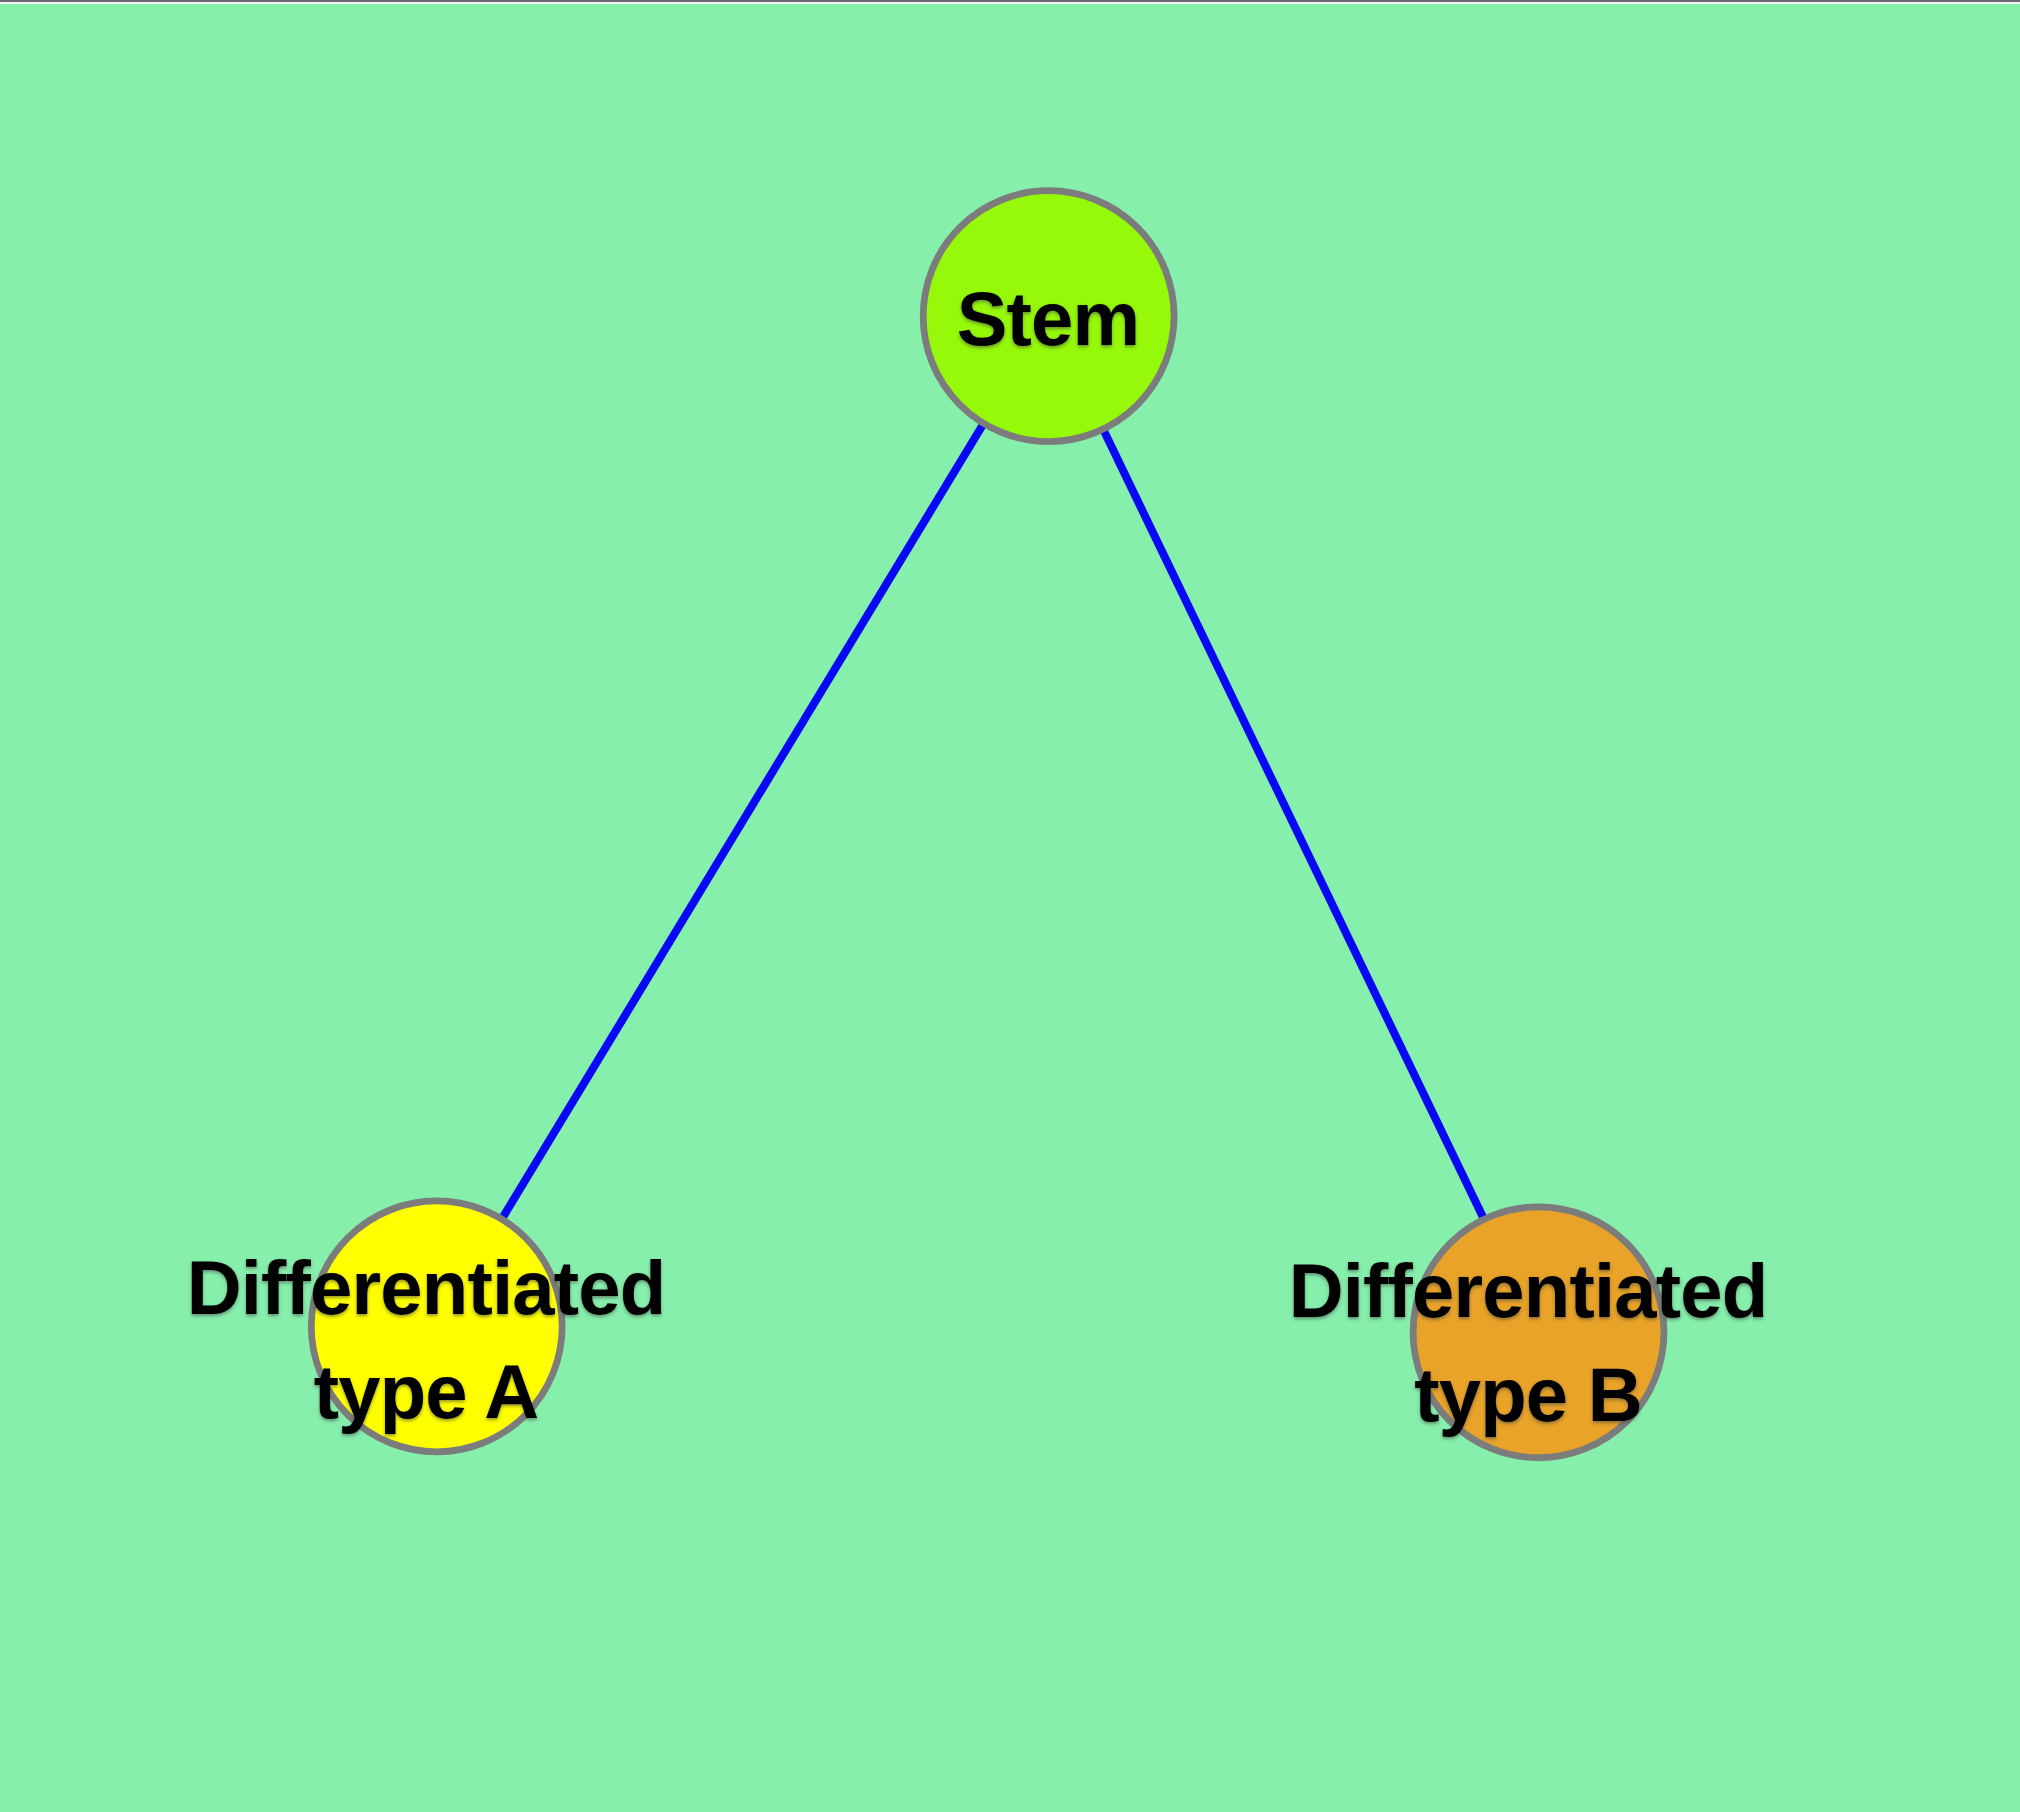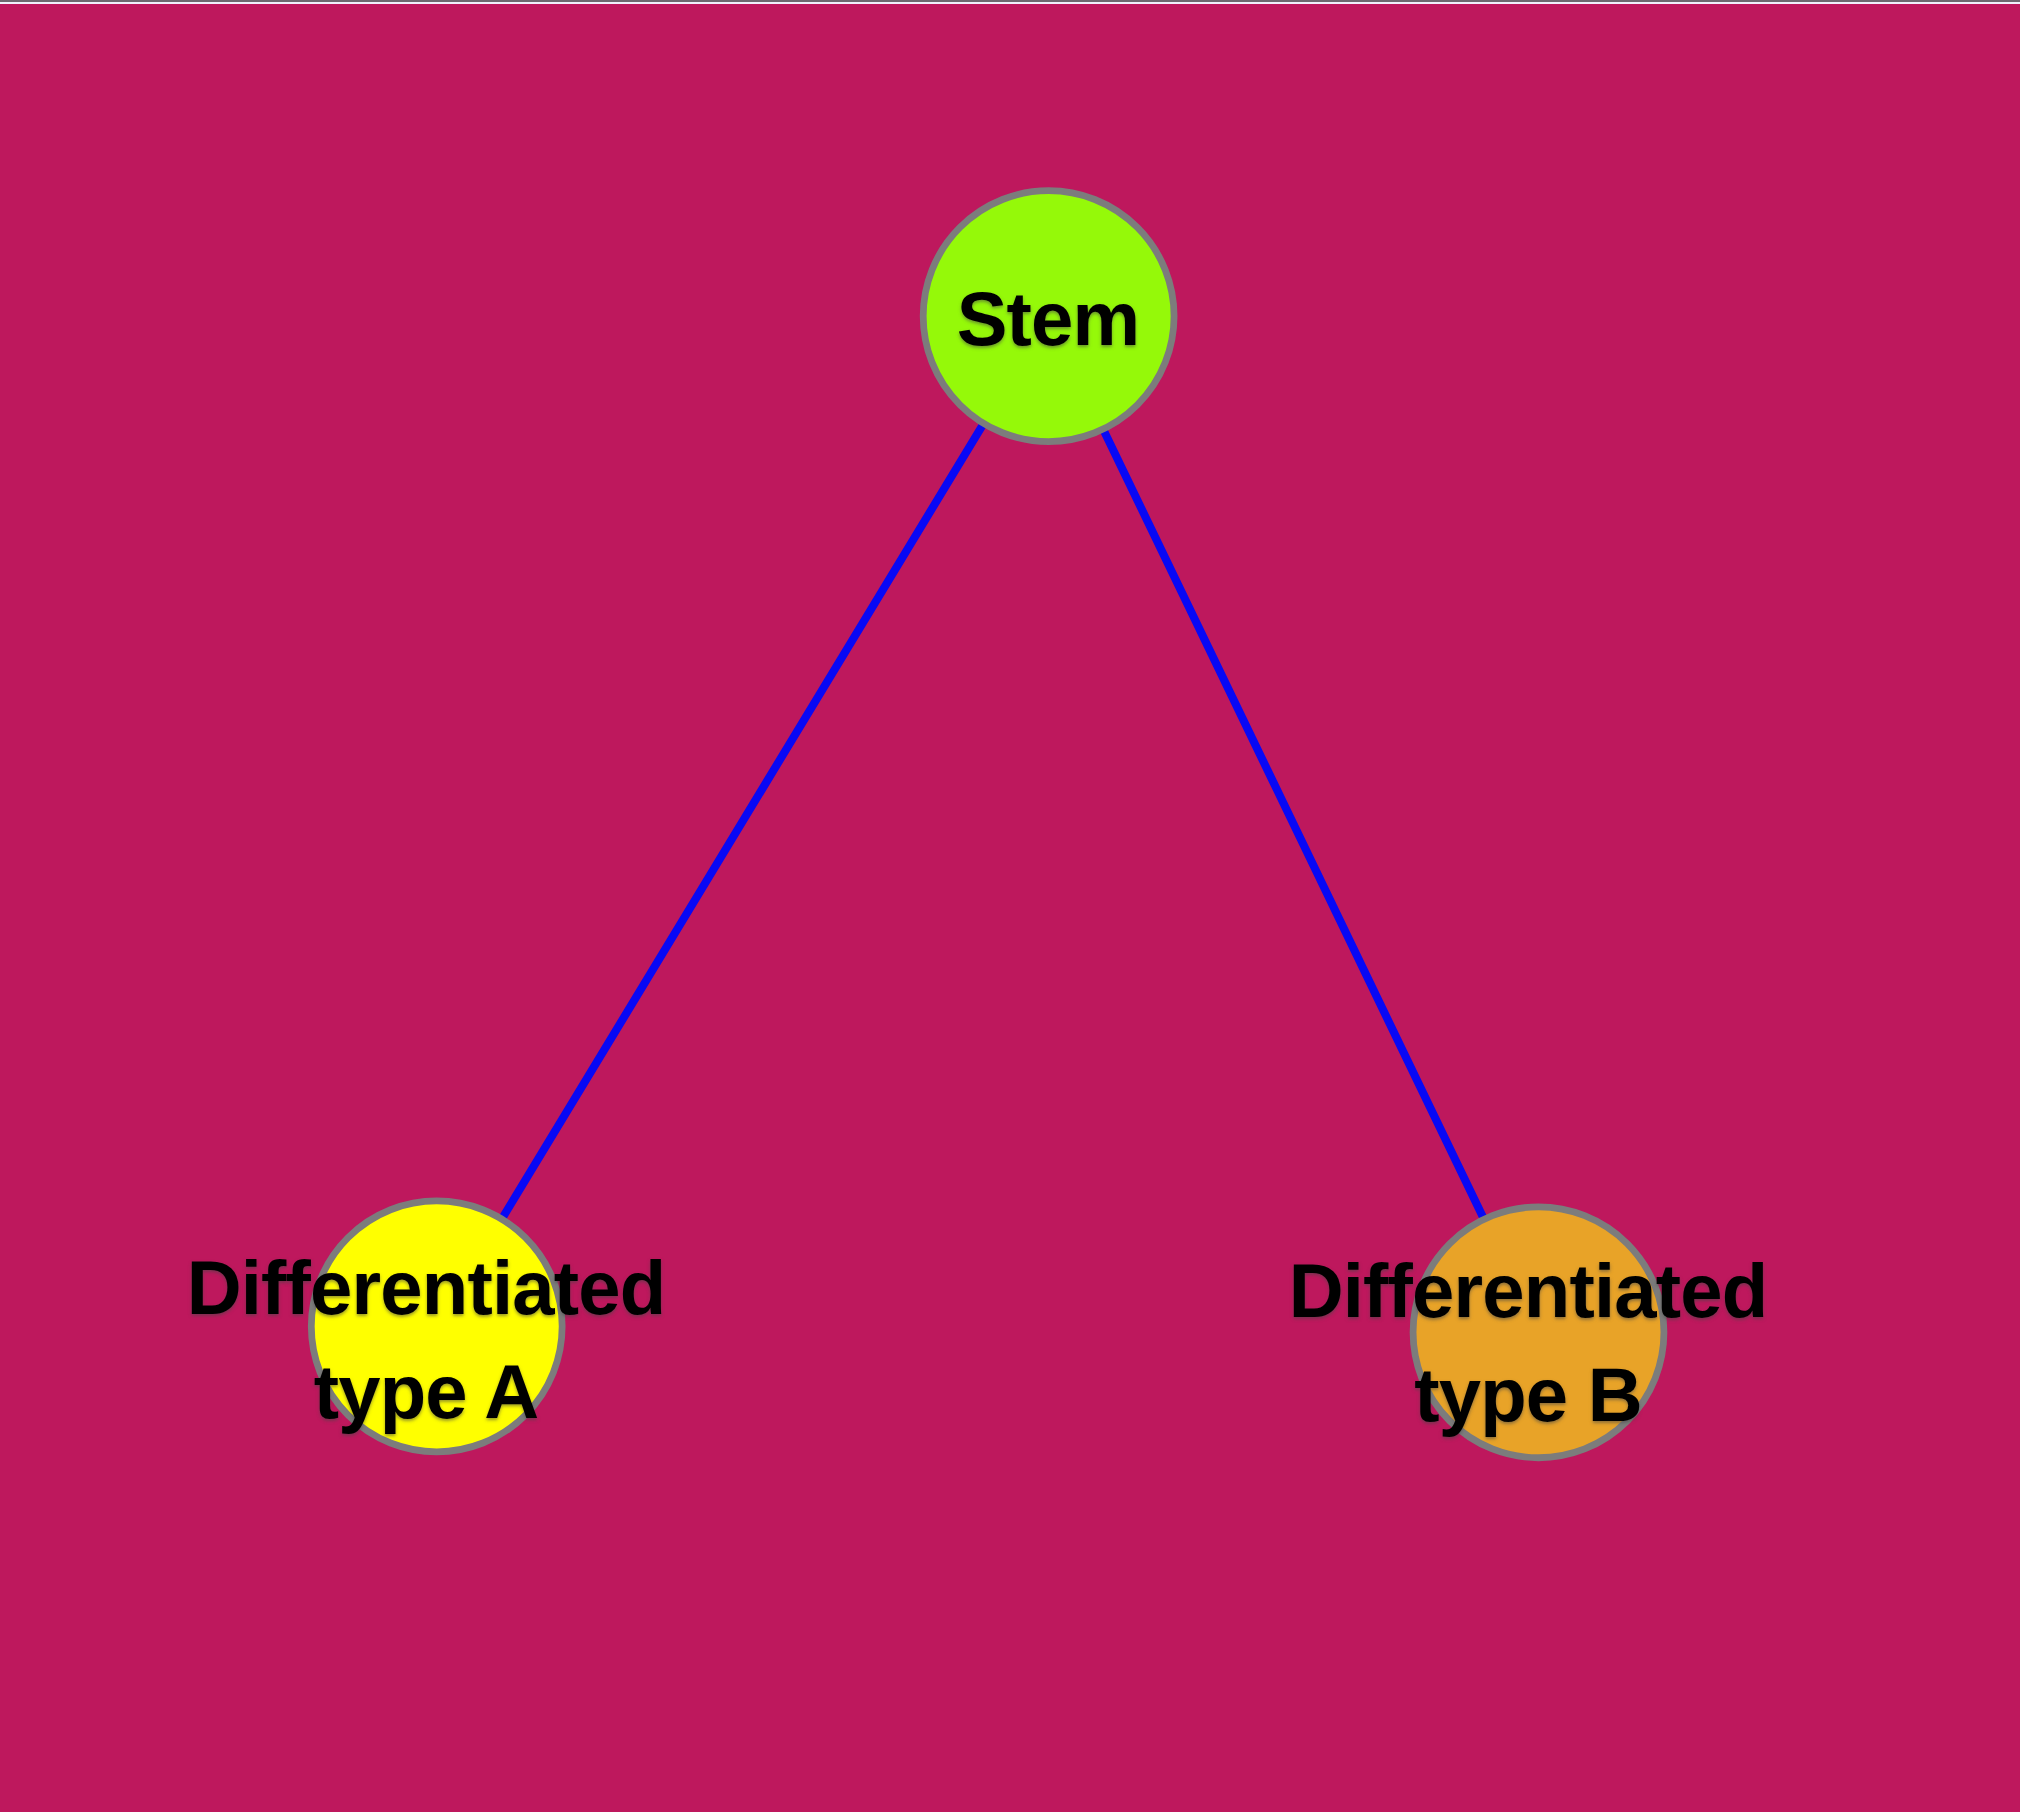--- a/index.html
+++ b/index.html
@@ -49,21 +49,21 @@
     letter-spacing: -0.8px;
     text-shadow: 0 1.7px 3.4px rgba(70, 70, 70, 0.55);
   }
   .label-stem   { left: 1048px; top: 319px;  }
   .label-diff-a { left: 426px;  top: 1340px; }
   .label-diff-b { left: 1528px; top: 1343px; }
 </style>
 </head>
 <body>
 
-<div class="canvas" style="background-color: #be185d;">
+<div class="canvas" style="background-color: #86efac;">
 
   <div class="edge-artifact-dark"></div>
   <div class="edge-artifact-light"></div>
 
   <svg class="graph" viewBox="0 0 2384 2138">
 
     <line x1="1237" y1="373" x2="515" y2="1565" stroke="#0808F5"></line>
 
     <line x1="1237" y1="373" x2="1815" y2="1572" stroke="#0808F5"></line>
 

